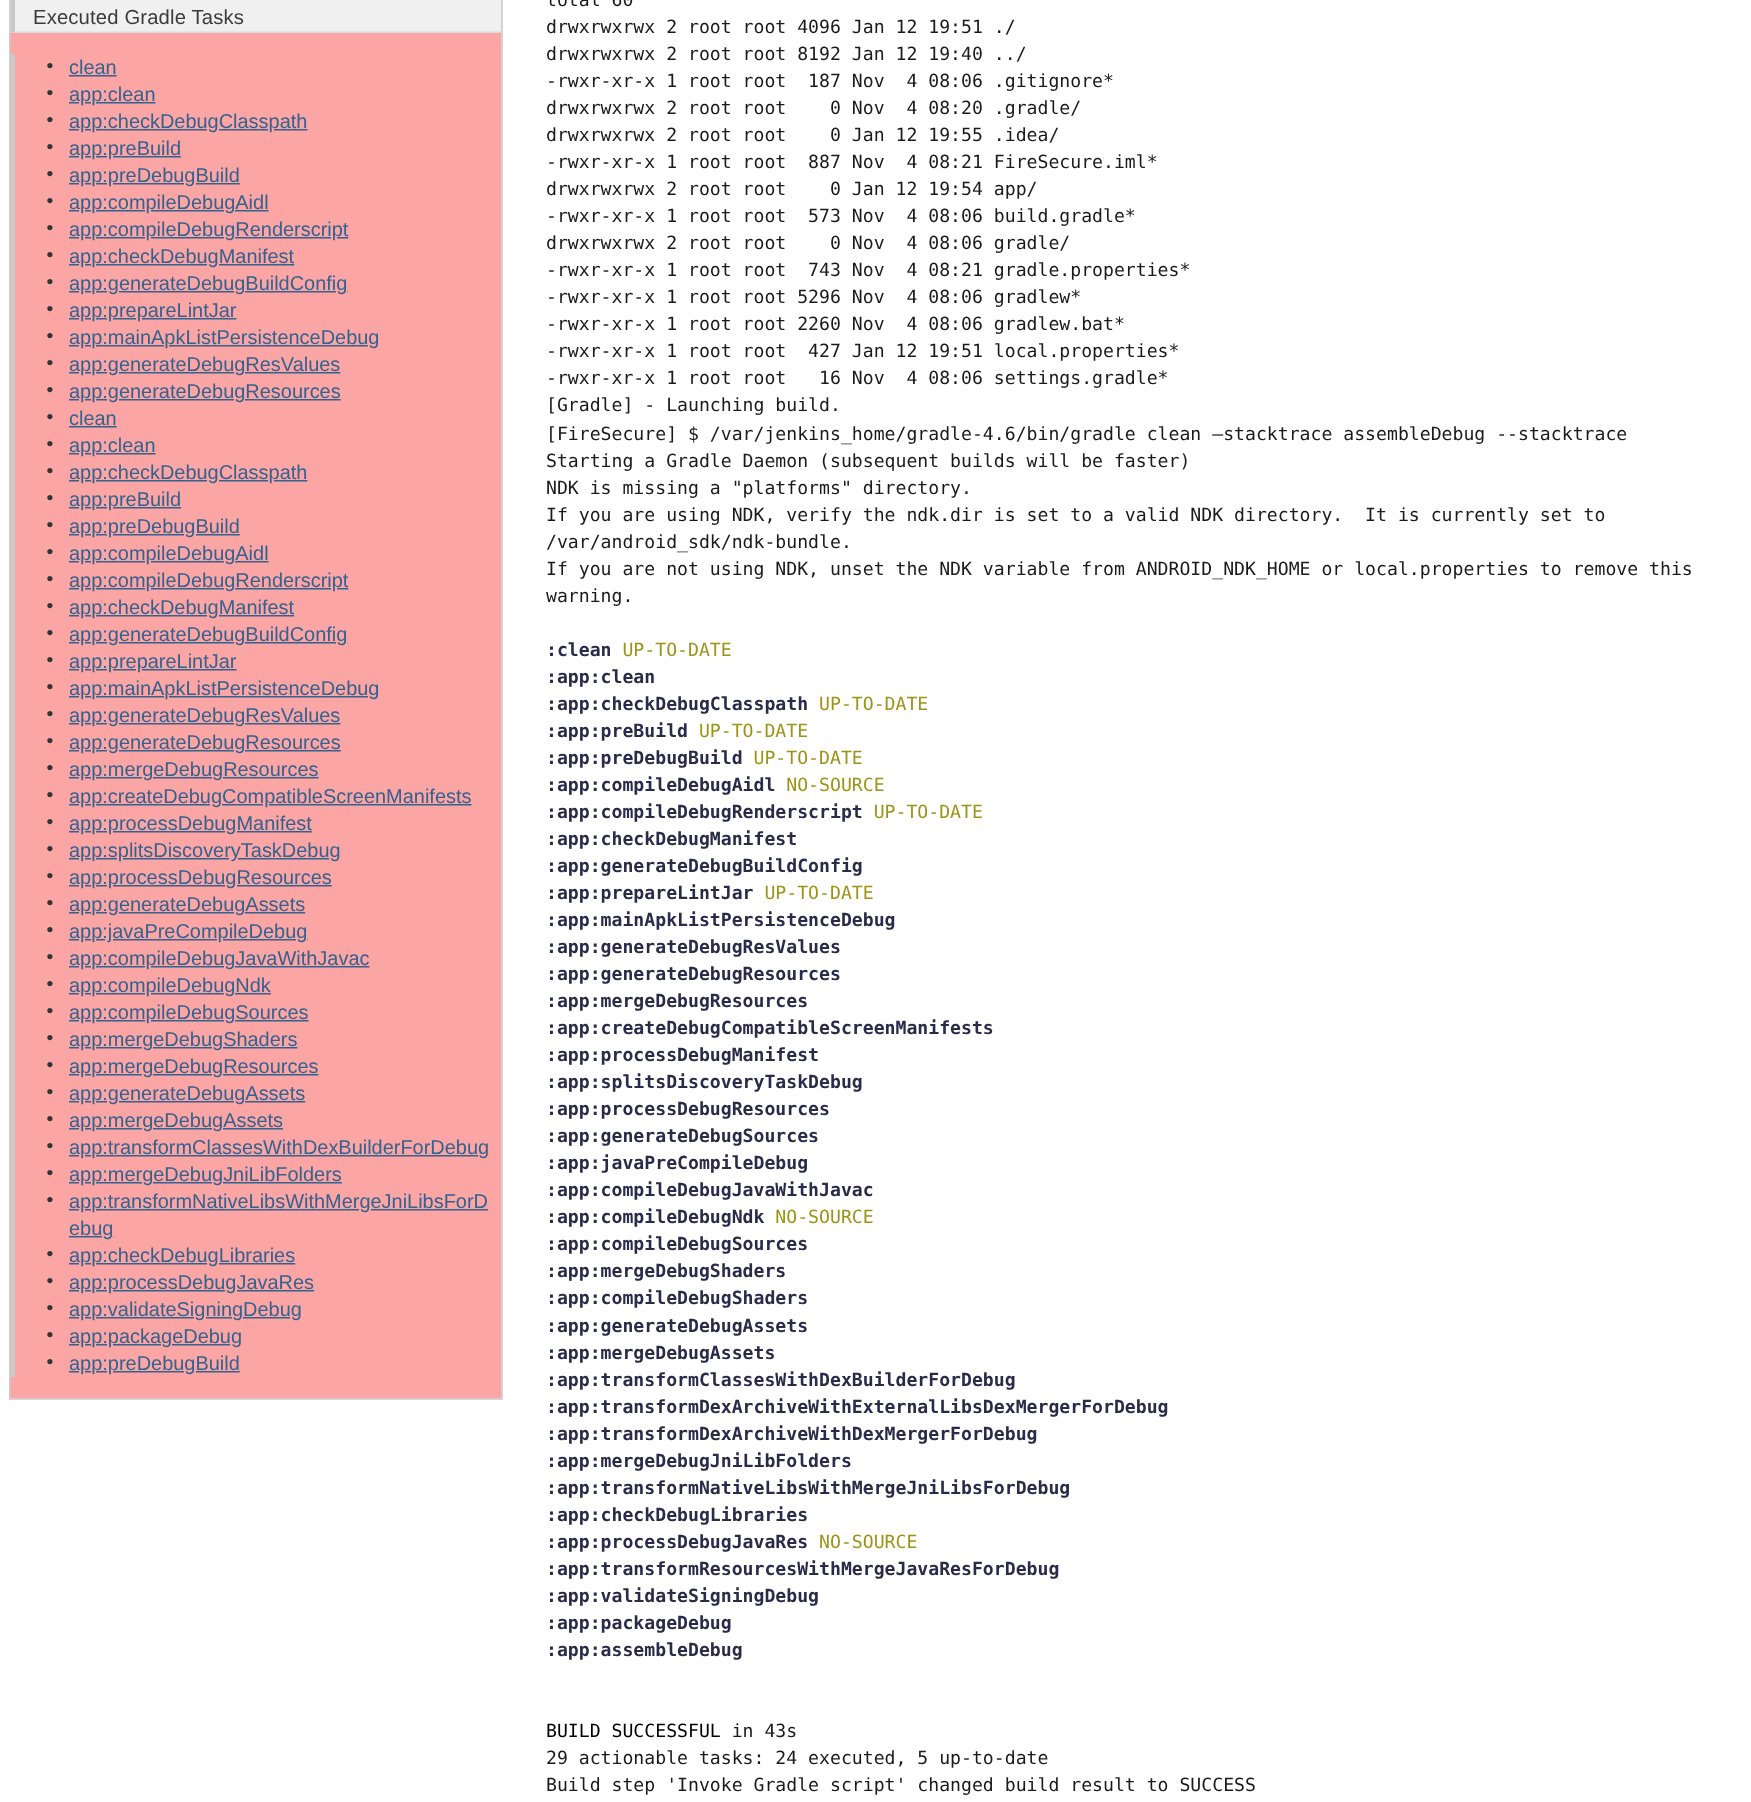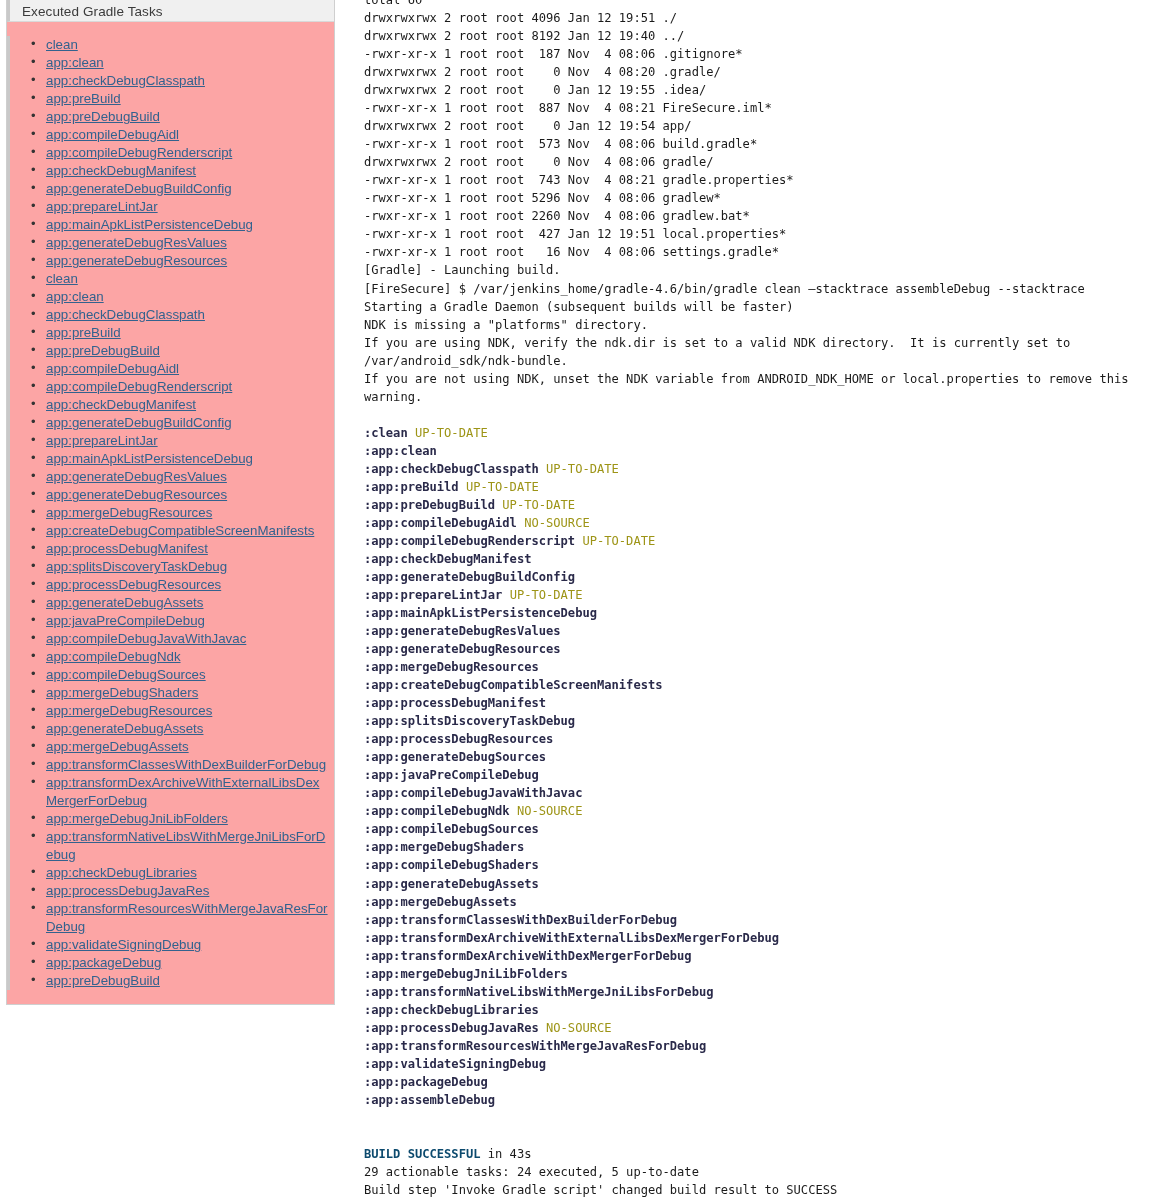--- a/index.html
+++ b/index.html
@@ -81,21 +81,21 @@
     color: #1a1a1a;
     white-space: pre-wrap;
   }
   #console .line {
     white-space: pre-wrap;
     min-height: 18px;
   }
   #console .blank { height: 18px; }
   .task-line { font-weight: bold; color: #2a2a4a; }
   .status { font-weight: normal; color: #9d9416; text-align: right; }
-  .build-ok { color: #0c4a6e; font-weight: bold; }
+  .build-ok { color: #000000; font-weight: normal; }
 </style>
 </head>
 <body>
 
 <div id="tasks-panel">
   <div id="tasks-panel-header">Executed Gradle Tasks</div>
   <div id="tasks-panel-body">
     <ul id="task-list">
         <li><a>clean</a></li>
         <li><a>app:clean</a></li>
@@ -131,26 +131,24 @@
         <li><a>app:generateDebugAssets</a></li>
         <li><a>app:javaPreCompileDebug</a></li>
         <li><a>app:compileDebugJavaWithJavac</a></li>
         <li><a>app:compileDebugNdk</a></li>
         <li><a>app:compileDebugSources</a></li>
         <li><a>app:mergeDebugShaders</a></li>
         <li><a>app:mergeDebugResources</a></li>
         <li><a>app:generateDebugAssets</a></li>
         <li><a>app:mergeDebugAssets</a></li>
         <li><a>app:transformClassesWithDexBuilderForDebug</a></li>
-        <li><a>app:transformDexArchiveWithExternalLibsDexMergerForDebug</a></li>
         <li><a>app:mergeDebugJniLibFolders</a></li>
         <li><a>app:transformNativeLibsWithMergeJniLibsForDebug</a></li>
         <li><a>app:checkDebugLibraries</a></li>
         <li><a>app:processDebugJavaRes</a></li>
-        <li><a>app:transformResourcesWithMergeJavaResForDebug</a></li>
         <li><a>app:validateSigningDebug</a></li>
         <li><a>app:packageDebug</a></li>
         <li><a>app:preDebugBuild</a></li>
       </ul>
   </div>
 </div>
 
 <div id="console"><div class="line">total 60</div><div class="line">drwxrwxrwx 2 root root 4096 Jan 12 19:51 ./</div><div class="line">drwxrwxrwx 2 root root 8192 Jan 12 19:40 ../</div><div class="line">-rwxr-xr-x 1 root root  187 Nov  4 08:06 .gitignore*</div><div class="line">drwxrwxrwx 2 root root    0 Nov  4 08:20 .gradle/</div><div class="line">drwxrwxrwx 2 root root    0 Jan 12 19:55 .idea/</div><div class="line">-rwxr-xr-x 1 root root  887 Nov  4 08:21 FireSecure.iml*</div><div class="line">drwxrwxrwx 2 root root    0 Jan 12 19:54 app/</div><div class="line">-rwxr-xr-x 1 root root  573 Nov  4 08:06 build.gradle*</div><div class="line">drwxrwxrwx 2 root root    0 Nov  4 08:06 gradle/</div><div class="line">-rwxr-xr-x 1 root root  743 Nov  4 08:21 gradle.properties*</div><div class="line">-rwxr-xr-x 1 root root 5296 Nov  4 08:06 gradlew*</div><div class="line">-rwxr-xr-x 1 root root 2260 Nov  4 08:06 gradlew.bat*</div><div class="line">-rwxr-xr-x 1 root root  427 Jan 12 19:51 local.properties*</div><div class="line">-rwxr-xr-x 1 root root   16 Nov  4 08:06 settings.gradle*</div><div class="line">[Gradle] - Launching build.</div><div class="line">[FireSecure] $ /var/jenkins_home/gradle-4.6/bin/gradle clean —stacktrace assembleDebug --stacktrace</div><div class="line">Starting a Gradle Daemon (subsequent builds will be faster)</div><div class="line">NDK is missing a "platforms" directory.</div><div class="line">If you are using NDK, verify the ndk.dir is set to a valid NDK directory.  It is currently set to /var/android_sdk/ndk-bundle.</div><div class="line">If you are not using NDK, unset the NDK variable from ANDROID_NDK_HOME or local.properties to remove this warning.</div><div class="line blank">&nbsp;</div><div class="line task-line"><span>:clean</span> <span class="status">UP-TO-DATE</span></div><div class="line task-line"><span>:app:clean</span></div><div class="line task-line"><span>:app:checkDebugClasspath</span> <span class="status">UP-TO-DATE</span></div><div class="line task-line"><span>:app:preBuild</span> <span class="status">UP-TO-DATE</span></div><div class="line task-line"><span>:app:preDebugBuild</span> <span class="status">UP-TO-DATE</span></div><div class="line task-line"><span>:app:compileDebugAidl</span> <span class="status">NO-SOURCE</span></div><div class="line task-line"><span>:app:compileDebugRenderscript</span> <span class="status">UP-TO-DATE</span></div><div class="line task-line"><span>:app:checkDebugManifest</span></div><div class="line task-line"><span>:app:generateDebugBuildConfig</span></div><div class="line task-line"><span>:app:prepareLintJar</span> <span class="status">UP-TO-DATE</span></div><div class="line task-line"><span>:app:mainApkListPersistenceDebug</span></div><div class="line task-line"><span>:app:generateDebugResValues</span></div><div class="line task-line"><span>:app:generateDebugResources</span></div><div class="line task-line"><span>:app:mergeDebugResources</span></div><div class="line task-line"><span>:app:createDebugCompatibleScreenManifests</span></div><div class="line task-line"><span>:app:processDebugManifest</span></div><div class="line task-line"><span>:app:splitsDiscoveryTaskDebug</span></div><div class="line task-line"><span>:app:processDebugResources</span></div><div class="line task-line"><span>:app:generateDebugSources</span></div><div class="line task-line"><span>:app:javaPreCompileDebug</span></div><div class="line task-line"><span>:app:compileDebugJavaWithJavac</span></div><div class="line task-line"><span>:app:compileDebugNdk</span> <span class="status">NO-SOURCE</span></div><div class="line task-line"><span>:app:compileDebugSources</span></div><div class="line task-line"><span>:app:mergeDebugShaders</span></div><div class="line task-line"><span>:app:compileDebugShaders</span></div><div class="line task-line"><span>:app:generateDebugAssets</span></div><div class="line task-line"><span>:app:mergeDebugAssets</span></div><div class="line task-line"><span>:app:transformClassesWithDexBuilderForDebug</span></div><div class="line task-line"><span>:app:transformDexArchiveWithExternalLibsDexMergerForDebug</span></div><div class="line task-line"><span>:app:transformDexArchiveWithDexMergerForDebug</span></div><div class="line task-line"><span>:app:mergeDebugJniLibFolders</span></div><div class="line task-line"><span>:app:transformNativeLibsWithMergeJniLibsForDebug</span></div><div class="line task-line"><span>:app:checkDebugLibraries</span></div><div class="line task-line"><span>:app:processDebugJavaRes</span> <span class="status">NO-SOURCE</span></div><div class="line task-line"><span>:app:transformResourcesWithMergeJavaResForDebug</span></div><div class="line task-line"><span>:app:validateSigningDebug</span></div><div class="line task-line"><span>:app:packageDebug</span></div><div class="line task-line"><span>:app:assembleDebug</span></div><div class="line blank">&nbsp;</div><div class="line blank">&nbsp;</div><div class="line"><span class="build-ok">BUILD SUCCESSFUL</span><span> in 43s</span></div><div class="line">29 actionable tasks: 24 executed, 5 up-to-date</div><div class="line">Build step 'Invoke Gradle script' changed build result to SUCCESS</div><div class="line">Finished: SUCCESS</div></div>
 
 </body></html>

